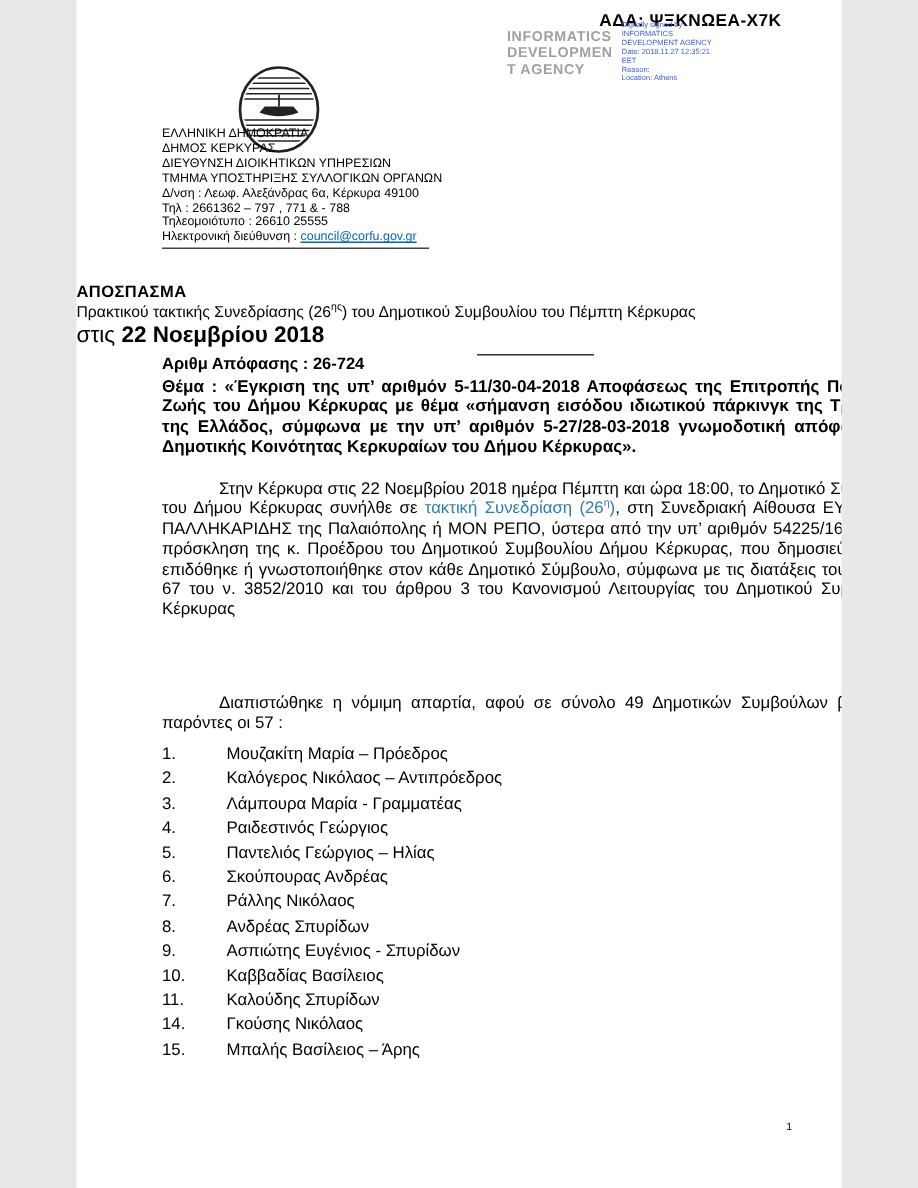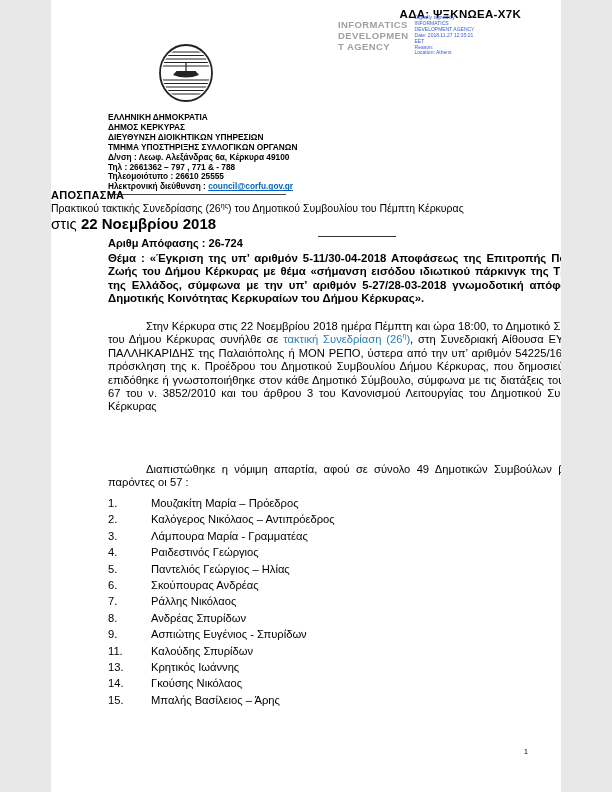--- a/index.html
+++ b/index.html
@@ -7,21 +7,21 @@
         font-family:"Liberation Sans","DejaVu Sans",sans-serif;color:#000;overflow:hidden;}
 
   .ada{position:absolute;top:8px;right:40px;font-size:11.5px;font-weight:600;letter-spacing:.3px;}
 
   .stamp{position:absolute;left:287px;top:15px;display:flex;gap:6px;align-items:center;}
   .stamp-grey{font-size:9.5px;font-weight:700;color:#a0a0a0;line-height:11px;letter-spacing:.4px;}
   .stamp-blue{font-size:5px;color:#3b5bd5;line-height:5.9px;}
 
   .emblem{position:absolute;left:106px;top:42px;}
 
-  .letterhead{position:absolute;left:57px;top:113px;font-size:8.3px;line-height:9.9px;font-weight:bold;}
+  .letterhead{position:absolute;left:57px;top:84px;font-size:8.3px;line-height:9.9px;}
   .email-line a{color:#0563c1;text-decoration:underline;cursor:pointer;}
   .lh-rule{width:178px;border-top:1px solid #444;margin-top:2px;}
 
   .title-block{position:absolute;left:0;top:189px;width:612px;text-align:left;}
   .doc-title{font-size:11px;font-weight:600;letter-spacing:.3px;}
   .doc-sub{font-size:10.5px;margin-top:1px;}
   .doc-date{font-size:15px;margin-top:1px;}
   .doc-date b{font-weight:700;}
   .center-rule{width:78px;border-top:1px solid #333;margin:4px auto 0;}
   sup{font-size:7px;vertical-align:super;line-height:0;}
@@ -160,26 +160,26 @@
       </div>
     <div class="member-row">
         <span class="member-num">8.</span>
         <span>Ανδρέας Σπυρίδων</span>
       </div>
     <div class="member-row">
         <span class="member-num">9.</span>
         <span>Ασπιώτης Ευγένιος - Σπυρίδων</span>
       </div>
     <div class="member-row">
+        <span class="member-num">10.</span>
+        <span>Καββαδίας Βασίλειος</span>
+      </div>
+    <div class="member-row">
         <span class="member-num">11.</span>
         <span>Καλούδης Σπυρίδων</span>
-      </div>
-    <div class="member-row">
-        <span class="member-num">13.</span>
-        <span>Κρητικός Ιωάννης</span>
       </div>
     <div class="member-row">
         <span class="member-num">14.</span>
         <span>Γκούσης Νικόλαος</span>
       </div>
     <div class="member-row">
         <span class="member-num">15.</span>
         <span>Μπαλής Βασίλειος – Άρης</span>
       </div>
   </div>

